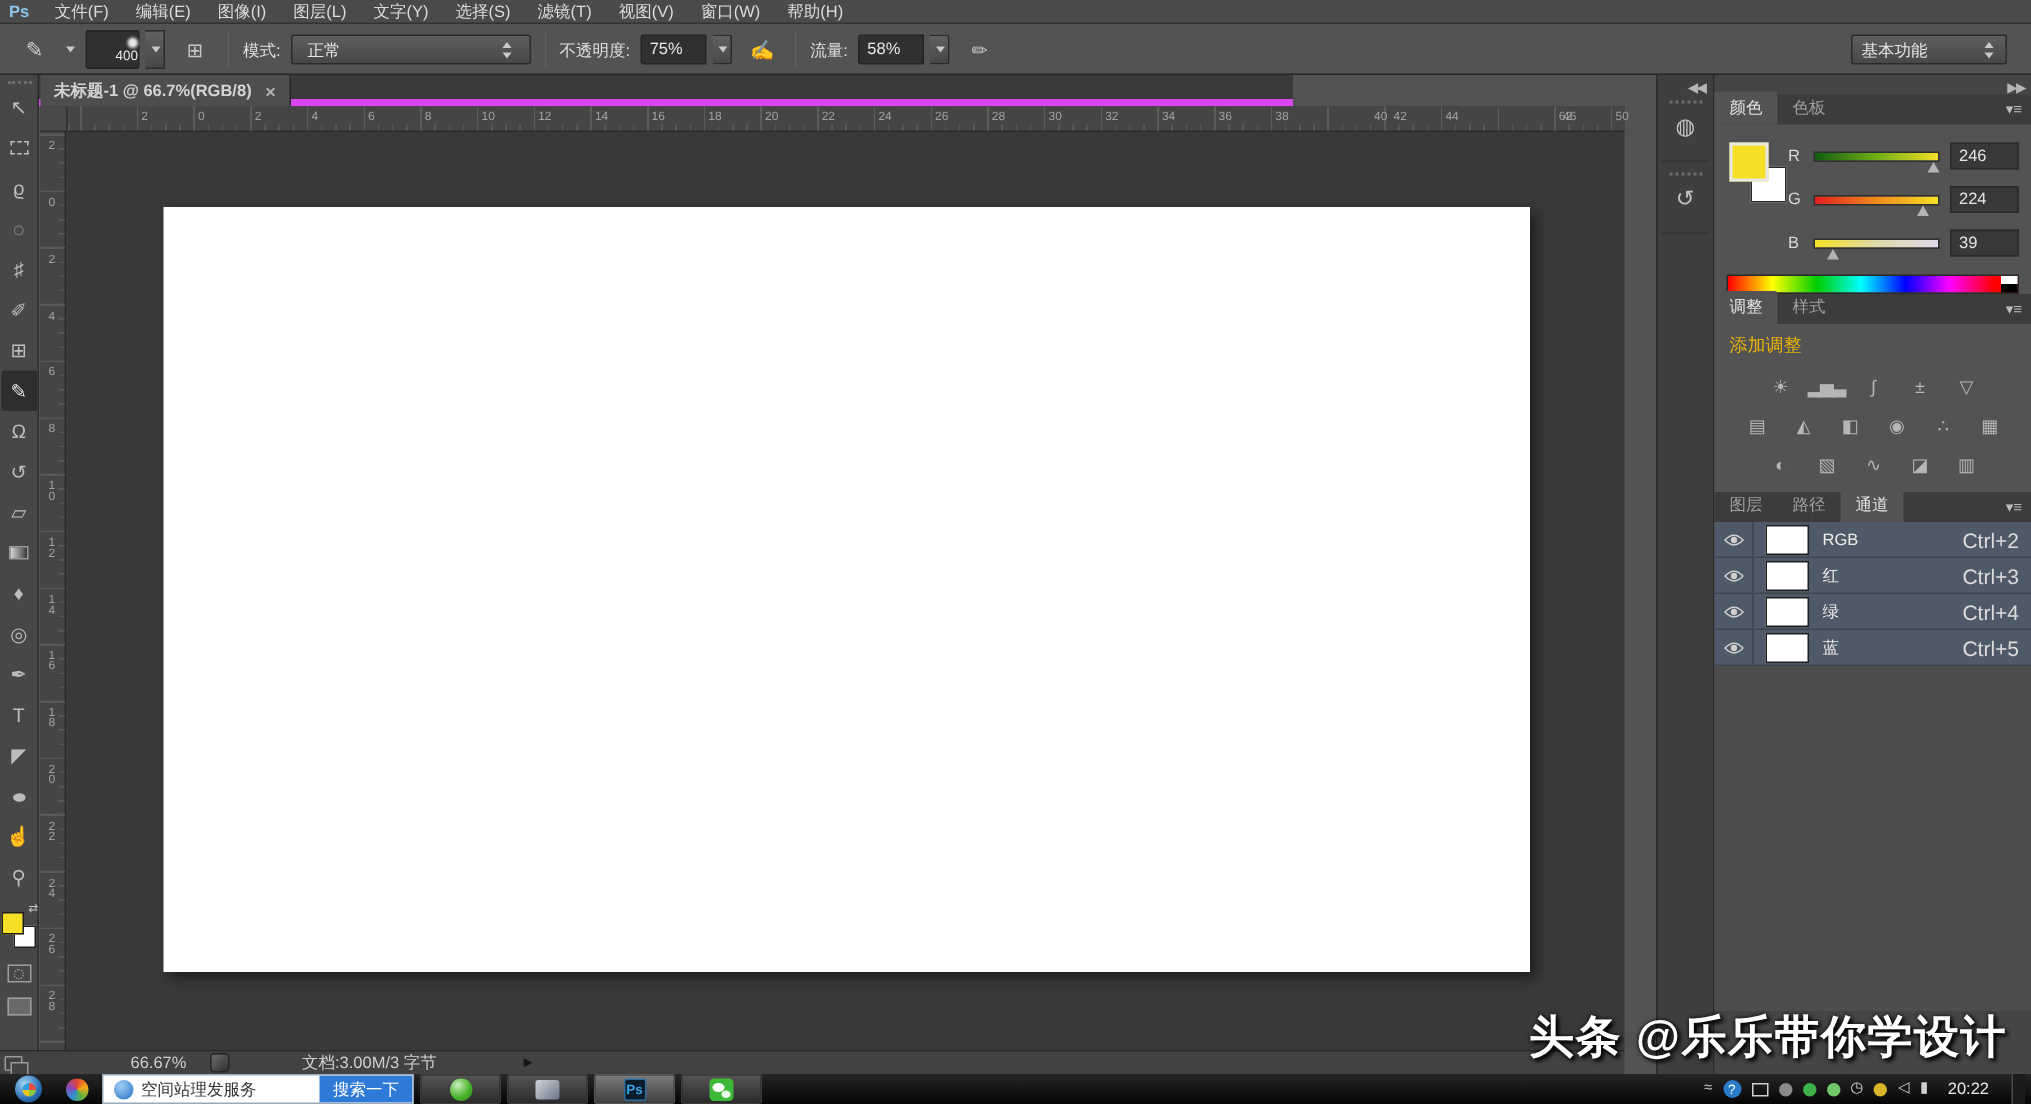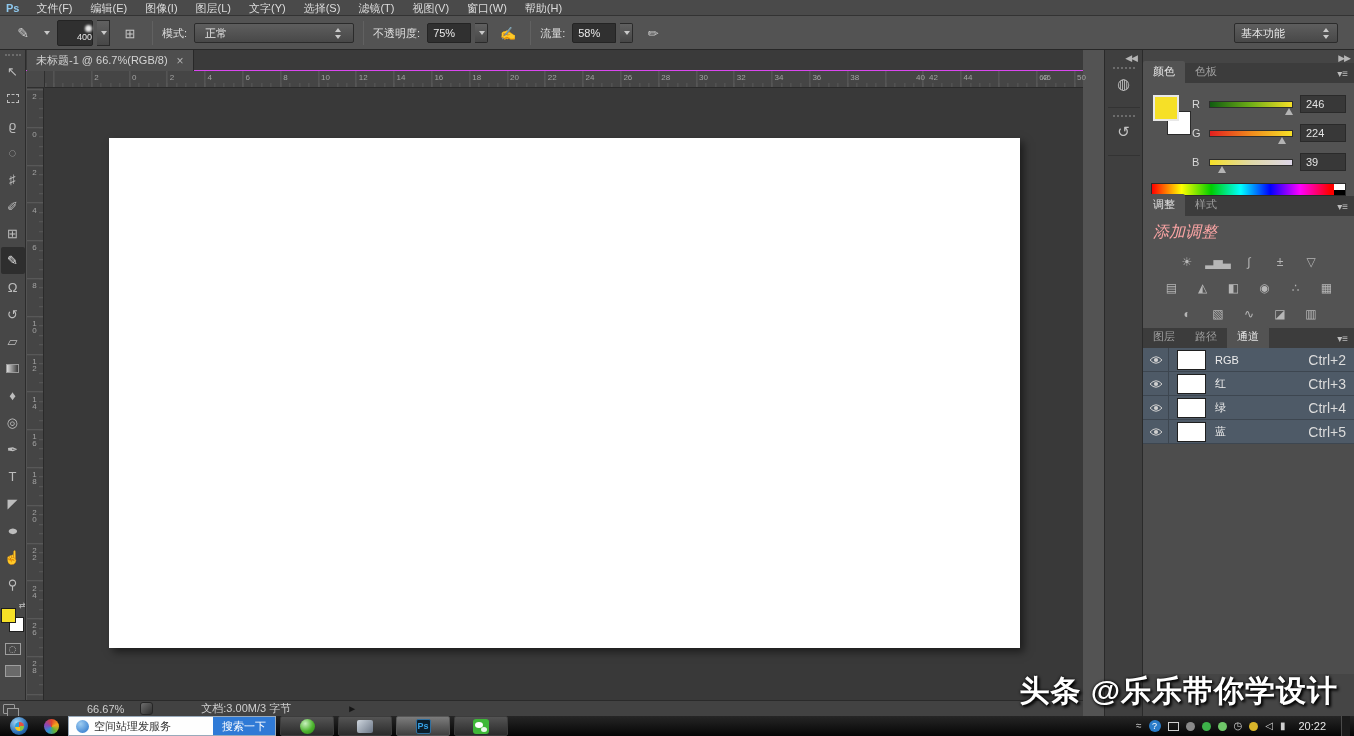--- a/index.html
+++ b/index.html
@@ -41,22 +41,22 @@
   .val-box{width:44px;height:20px;background:#303030;border:1px solid #242424;border-radius:2px 0 0 2px;
            display:flex;align-items:center;padding:0 5px;color:#e8e8e8;}
   .dd-sm{width:13px;height:20px;background:linear-gradient(#606060,#474747);border:1px solid #2a2a2a;
          border-left:none;border-radius:0 2px 2px 0;display:flex;align-items:center;justify-content:center;}
   .sep{width:1px;height:24px;background:#3e3e3e;border-right:1px solid #616161;margin:0 2px;}
   .ws-select{margin-left:auto;width:104px;height:20px;background:linear-gradient(#5e5e5e,#484848);
              border:1px solid #2b2b2b;border-radius:2px;display:flex;align-items:center;
              padding:0 6px;color:#e6e6e6;margin-right:8px;}
 
   
-  .tabbar{position:absolute;left:0;top:50px;width:1083px;height:21px;background:#3a3a3a;
-          border-bottom:1px solid #d946ef;}
+  .tabbar{position:absolute;left:0;top:50px;width:862px;height:21px;background:#3a3a3a;
+          border-bottom:5px solid #d946ef;font-weight:bold;}
   .doctab{position:absolute;left:27px;top:0;height:21px;background:#4e4e4e;border-right:1px solid #282828;
           display:flex;align-items:center;gap:9px;padding:0 9px;font-size:11px;color:#d4d4d4;}
   .doctab .close{color:#b2b2b2;font-size:12px;}
 
   
   .toolbar{position:absolute;left:0;top:50px;width:26px;height:650px;background:#474747;
            border-right:1px solid #2c2c2c;display:flex;flex-direction:column;align-items:center;}
   .toolbar .grip{width:16px;border-top:2px dotted #6c6c6c;margin:4px 0 2px 0;}
   .tool{width:24px;height:27px;display:flex;align-items:center;justify-content:center;
         color:#bdbdbd;font-size:13px;position:relative;}
@@ -147,21 +147,21 @@
   .track-2{background:linear-gradient(90deg,#f6e027,#e0d9a8,#ded7ea);}
   .sl-val{width:46px;height:18px;background:#383838;border:1px solid #2a2a2a;color:#e4e4e4;
           font-size:11px;display:flex;align-items:center;padding:0 5px;margin-left:auto;}
   .ramp{position:relative;height:13px;margin-top:12px;border:1px solid #2a2a2a;
         background:linear-gradient(90deg,#f00,#ff0,#0c0,#0ff,#00f,#f0f,#f00 92%);}
   .ramp::after{content:"";position:absolute;right:0;top:0;width:11px;height:100%;
                background:linear-gradient(#fff 0 50%,#000 50% 100%);}
 
   
   .adj-body{padding:4px 4px 10px 4px;}
-  .adj-hint{font-size:16px;color:#fca5a5;margin:2px 0 10px 6px;font-style:italic;}
+  .adj-hint{font-size:12px;color:#eab308;margin:2px 0 10px 6px;}
   .adj-row{display:flex;justify-content:center;gap:7px;margin-bottom:9px;}
   .adj-icon{width:24px;height:17px;display:flex;align-items:center;justify-content:center;
             color:#b6b6b6;font-size:12px;letter-spacing:-1px;}
 
   
   .ch-body{padding:0;}
   .ch-row{display:flex;align-items:center;height:24px;background:#4e5a67;border-bottom:1px solid #3d4650;}
   .ch-eye{width:26px;height:100%;display:flex;align-items:center;justify-content:center;
           border-right:1px solid #3d4650;}
   .ch-thumb{width:29px;height:20px;background:#fff;border:1px solid #1f1f1f;margin:0 9px 0 8px;}

